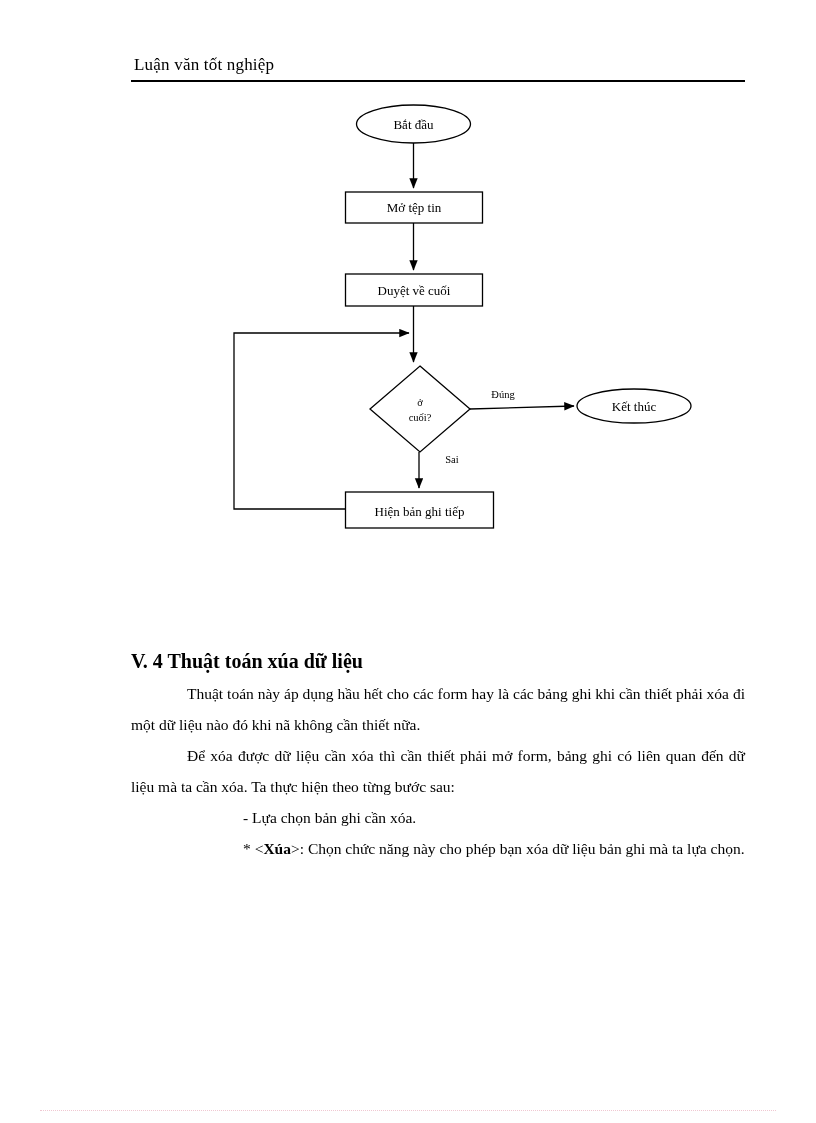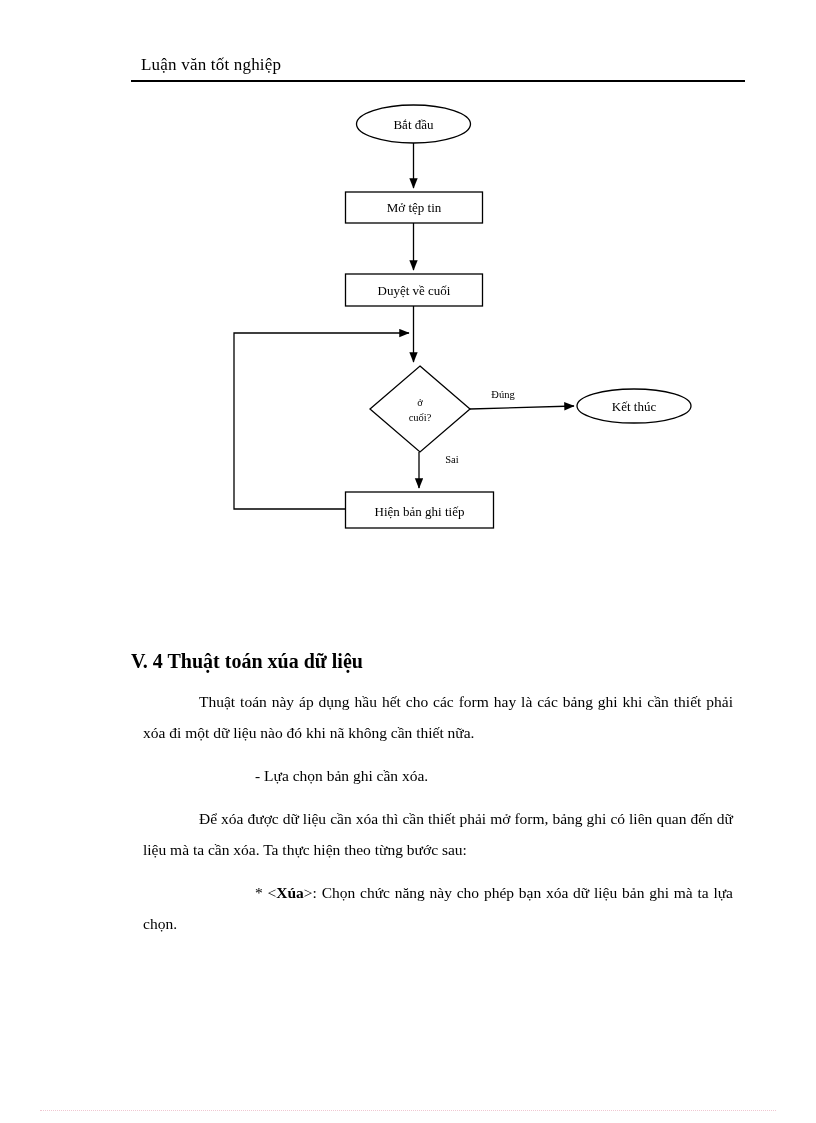--- a/index.html
+++ b/index.html
@@ -13,21 +13,21 @@
     height: 1123px;
     background: #ffffff;
     overflow: hidden;
     font-family: "Liberation Serif", "DejaVu Serif", serif;
     color: #000000;
   }
 
   
   .header {
     position: absolute;
-    left: 141px;
+    left: 134px;
     top: 54px;
     width: 614px;
   }
   .header-title {
     font-size: 17px;
     letter-spacing: 0.2px;
     line-height: 22px;
     white-space: nowrap;
   }
   .header-rule {
@@ -80,21 +80,21 @@
   }
   .sec-heading {
     font-size: 20px;
     font-weight: bold;
     line-height: 26px;
     margin: 0 0 4px 0;
   }
   .para {
     font-size: 15.5px;
     line-height: 31px;
-    margin: 12px;
+    margin: 0;
     text-align: justify;
     text-indent: 56px;
   }
   .para.sub {
     text-indent: 112px;
   }
   .para b {
     font-weight: bold;
   }
 
@@ -157,20 +157,20 @@
       <text class="fc-label-small" x="452" y="463" text-anchor="middle">Sai</text>
 
       <rect class="fc-shape" x="345.5" y="492" width="148" height="36"></rect>
       <text class="fc-label" x="419.5" y="516" text-anchor="middle">Hiện bản ghi tiếp</text>
     </svg>
   </div>
 
   <div class="body-text">
     <div class="sec-heading">V. 4 Thuật toán xúa dữ liệu</div>
     <p class="para">Thuật toán này áp dụng hầu hết cho các form hay là các bảng ghi khi cần thiết phải xóa đi một dữ liệu nào đó khi nã không cần thiết nữa.</p>
+    <p class="para">Để xóa được dữ liệu cần xóa thì cần thiết phải mở form, bảng ghi có liên quan đến dữ liệu mà ta cần xóa. Ta thực hiện theo từng bước sau:</p>
     <p class="para sub">- Lựa chọn bản ghi cần xóa.</p>
-    <p class="para">Để xóa được dữ liệu cần xóa thì cần thiết phải mở form, bảng ghi có liên quan đến dữ liệu mà ta cần xóa. Ta thực hiện theo từng bước sau:</p>
     <p class="para sub"><span>* &lt;</span><b>Xúa</b><span>&gt;: Chọn chức năng này cho phép bạn xóa dữ liệu bản ghi mà ta lựa chọn.</span></p>
   </div>
 
   <div class="page-boundary"></div>
 
 </div>
 
 </body></html>

